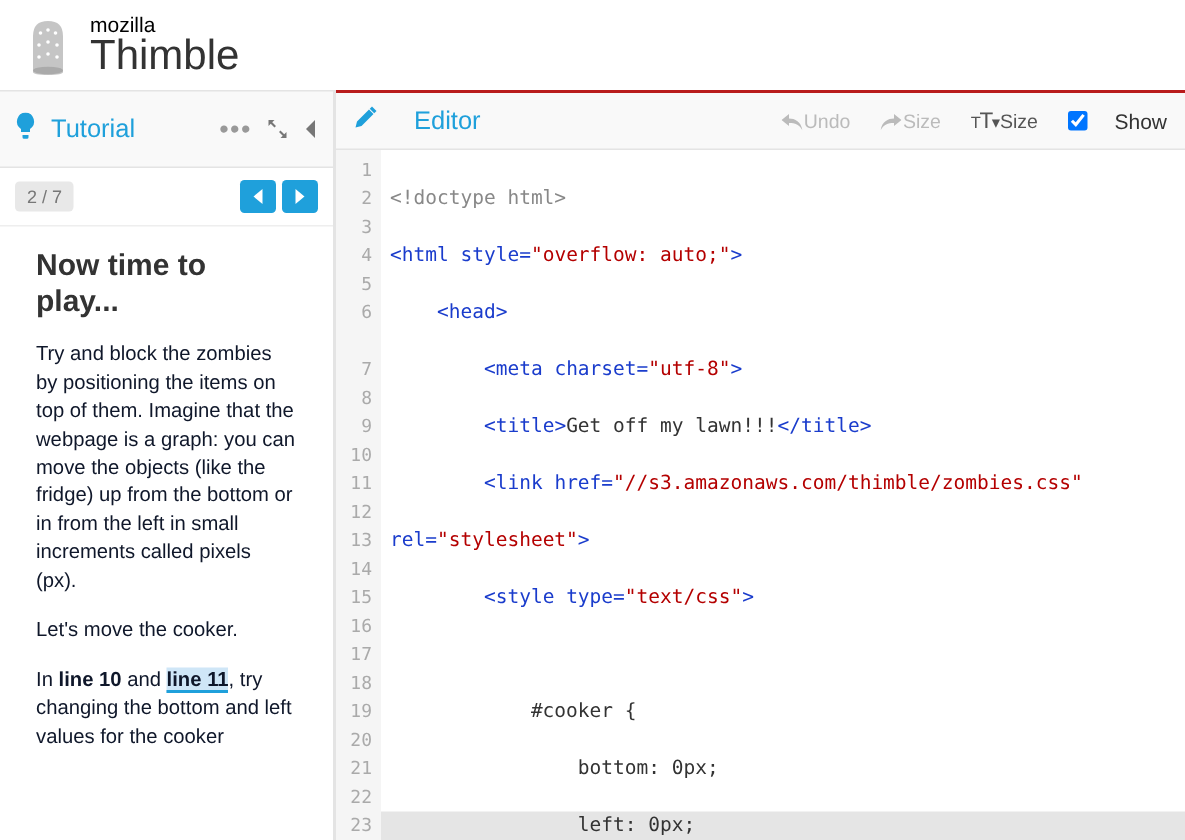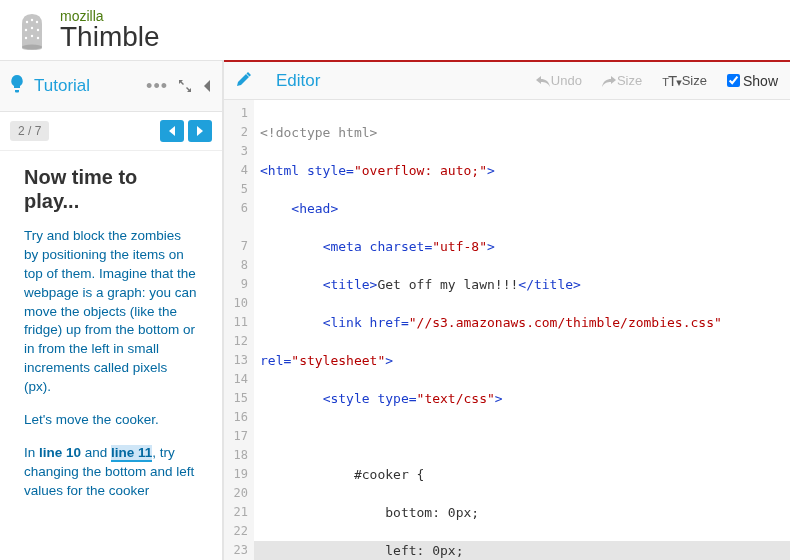--- a/index.html
+++ b/index.html
@@ -1,46 +1,46 @@
 <!DOCTYPE html>
 <html><head>
 <meta charset="utf-8">
 <style>
 *{box-sizing:border-box;margin:0;padding:0}
 body{font-family:"Helvetica Neue",Arial,sans-serif;font-size:14px;color:#333;background:#fff;width:790px;height:560px;overflow:hidden}
 .header{display:flex;align-items:center;gap:10px;padding:10px 14px;height:60px}
 .thimble-icon{width:36px;height:40px}
 .brand{display:flex;flex-direction:column;line-height:1}
-.brand-mozilla{font-size:14px;color:#4d7c0f;font-weight:400}
+.brand-mozilla{font-size:14px;color:#000000;font-weight:400}
 .brand-thimble{font-size:28px;font-weight:300;color:#333}
 .main{display:flex;height:500px}
 .left{width:224px;flex-shrink:0;border-right:2px solid #e4e4e4;display:flex;flex-direction:column}
 .tutorial-bar{display:flex;align-items:center;gap:10px;height:52px;padding:0 10px;border-top:1px solid #e4e4e4;border-bottom:1px solid #e4e4e4;background:#f9f9f9}
 .bulb{color:#1fa0db;font-size:16px}
 .tutorial-label{color:#1fa0db;font-size:17px;font-weight:500;flex:1}
 .dots{color:#999;font-size:18px;letter-spacing:1px}
 .expand-icon svg,.chevron-icon svg{display:block}
 .nav-row{display:flex;align-items:center;justify-content:space-between;padding:8px 10px;border-bottom:1px solid #eee}
 .step-badge{background:#e8e8e8;color:#777;font-size:12px;padding:3px 8px;border-radius:3px}
 .nav-btns{display:flex;gap:4px}
 .nav-btn{width:24px;height:22px;background:#1fa0db;border-radius:3px;display:flex;align-items:center;justify-content:center;cursor:pointer}
 .nav-btn svg{fill:#fff}
 .tut-body{padding:14px 24px;overflow:hidden}
 .tut-title{font-size:20px;font-weight:700;margin-bottom:14px;line-height:1.2}
-.tut-p{font-size:13.5px;line-height:1.4;margin-bottom:14px;color:#0369a1}
+.tut-p{font-size:13.5px;line-height:1.4;margin-bottom:14px;color:#0f172a}
 .hl{background:#cfe6f7;border-bottom:2px solid #1fa0db;font-weight:600}
 .right{flex:1;display:flex;flex-direction:column;overflow:hidden}
 .editor-bar{display:flex;align-items:center;height:40px;padding:0 12px;border-top:2px solid #b91c1c;border-bottom:1px solid #e4e4e4;background:#f9f9f9;gap:20px}
 .pencil{color:#1fa0db;font-size:16px}
 .editor-label{color:#1fa0db;font-size:17px;font-weight:500;margin-left:4px}
 .spacer{flex:1}
 .tool{display:flex;align-items:center;gap:1px;color:#bbb;font-size:13px;cursor:pointer}
 .tool.enabled{color:#555}
 .tt{font-size:11px;letter-spacing:-1px}
-.show-check{display:flex;align-items:center;gap:3px;color:#333;cursor:pointer}
+.show-check{display:flex;align-items:center;gap:18px;color:#333;cursor:pointer}
 .code-area{display:flex;flex:1;font-family:Menlo,Consolas,monospace;font-size:13px;overflow:hidden}
 .gutter{width:30px;background:#f5f5f5;color:#aaa;text-align:right;padding-top:4px;font-size:12px;line-height:19px;flex-shrink:0}
 .gutter div{padding-right:6px}
 .code{flex:1;padding-top:4px;line-height:19px;white-space:pre;overflow:hidden}
 .code .line{padding-left:6px;height:19px}
 .code .line.sel{background:#e5e5e5}
 .tag{color:#1a3ccc}
 .attr{color:#1a3ccc}
 .str{color:#b40000}
 .txt{color:#333}

